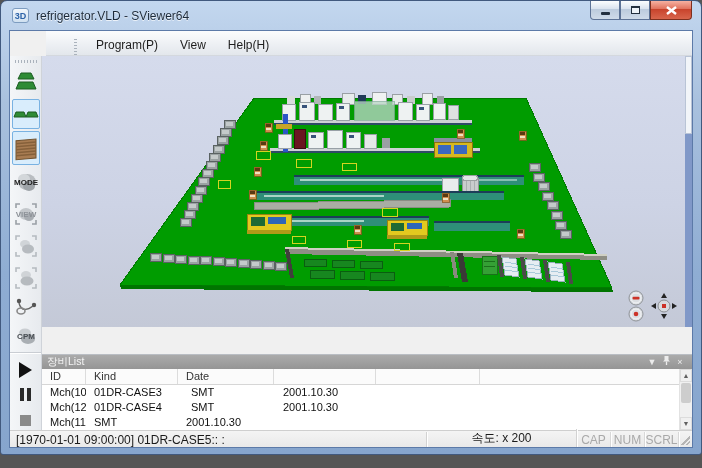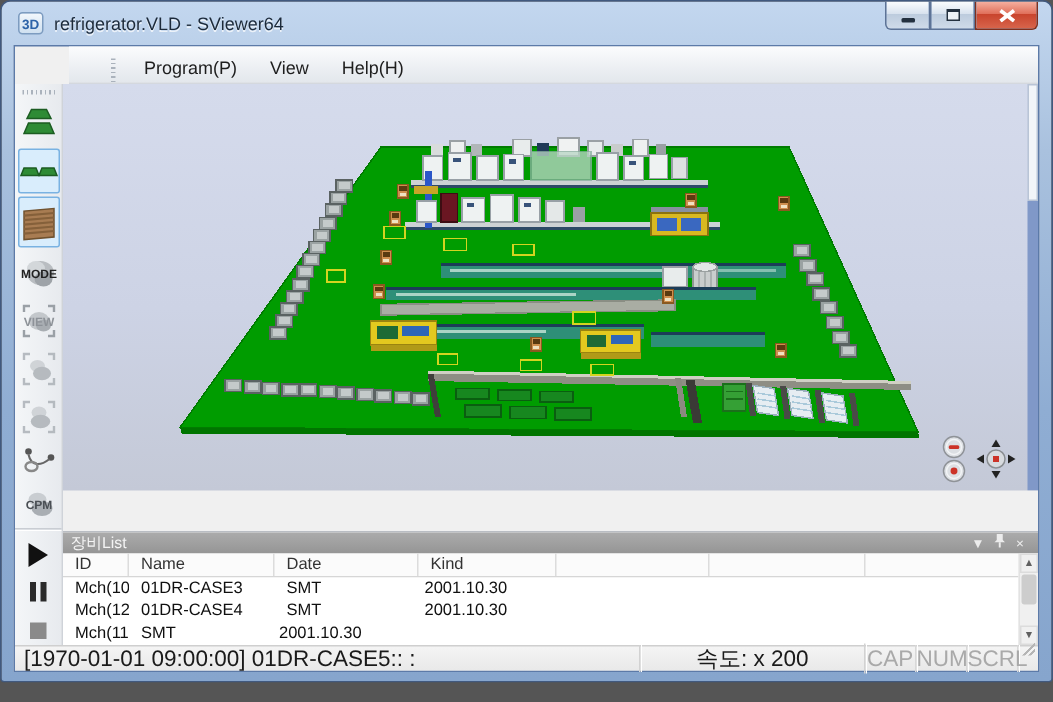--- a/index.html
+++ b/index.html
@@ -81,21 +81,21 @@
   .grid-row{ height:15px; display:flex; }
   .gr-cell{ font-size:11px; color:#101010; padding:1px 0 0 8px; white-space:nowrap; overflow:hidden;}
   .c-id{ width:44px; } .c-name{ width:97px; } .c-kind{ width:92px; } .c-date{ width:96px; }
   .c-e1{ width:102px; } .c-e2{ width:104px; } .c-fill{ flex:1; border-right:none !important; }
   .grid-scroll{ width:13px; display:flex; flex-direction:column; background:#f0f0f0; border-left:1px solid #e2e2e2;}
   .gs-arrow{ height:13px; display:flex; align-items:center; justify-content:center; font-size:7px; color:#606060; background:#f0f0f0; border:1px solid #dcdcdc;}
   .gs-track{ flex:1; position:relative; }
   .gs-thumb{ position:absolute; top:1px; left:1px; right:1px; height:20px; background:#cdcdcd; border-radius:2px;}
   
   .statusbar{ height:17px; background:linear-gradient(180deg,#f4f4f4,#e9e9e9); border-top:1px solid #cfcfcf;
-    display:flex; align-items:center; font-size:15px; color:#1a1a1a; }
+    display:flex; align-items:flex-end; font-size:12px; color:#1a1a1a; }
   .sb-msg{ flex:1; padding:1px 6px 0; border-right:1px solid #d2d2d2; box-shadow:1px 0 0 #fff; white-space:nowrap; overflow:hidden;}
   .sb-speed{ width:150px; text-align:center; padding-top:1px; border-right:1px solid #d2d2d2; box-shadow:1px 0 0 #fff;}
   .sb-lock{ width:34px; text-align:center; padding-top:1px; color:#a9a9a9; border-right:1px solid #d8d8d8; box-shadow:1px 0 0 #fff;}
   .sb-grip{ width:13px; position:relative; }
   .sb-grip::after{ content:""; position:absolute; right:2px; bottom:2px; width:9px; height:9px;
     background:
       linear-gradient(135deg, transparent 0 50%, #b5b5b5 50% 62%, transparent 62% 75%, #b5b5b5 75% 87%, transparent 87%);
   }
 </style>
 </head>
@@ -467,23 +467,22 @@
                   <path d="M2.5,1 h4 v4 l1.5,1.5 h-7 l1.5,-1.5 z" fill="#ececec"></path>
                   <line x1="4.5" y1="6.5" x2="4.5" y2="10" stroke="#ececec" stroke-width="1.3"></line>
                 </svg>
             </span>
             <span class="ph-icon">×</span>
           </div>
           <div class="panel-content">
             <div class="grid">
               <div class="grid-head">
                 <span class="gh-cell c-id">ID</span>
-                <span class="gh-cell c-name">Name</span>
+                <span class="gh-cell c-kind">Kind</span>
                 <span class="gh-cell c-date">Date</span>
-                <span class="gh-cell c-kind">Kind</span>
                 <span class="gh-cell c-e1"></span>
                 <span class="gh-cell c-e2"></span>
                 <span class="gh-cell c-fill"></span>
               </div>
               <div class="grid-rows">
                 <div class="grid-row">
                   <span class="gr-cell c-id">Mch(10)</span>
                   <span class="gr-cell c-name">01DR-CASE3</span>
                   <span class="gr-cell c-kind">SMT</span>
                   <span class="gr-cell c-date">2001.10.30</span>

